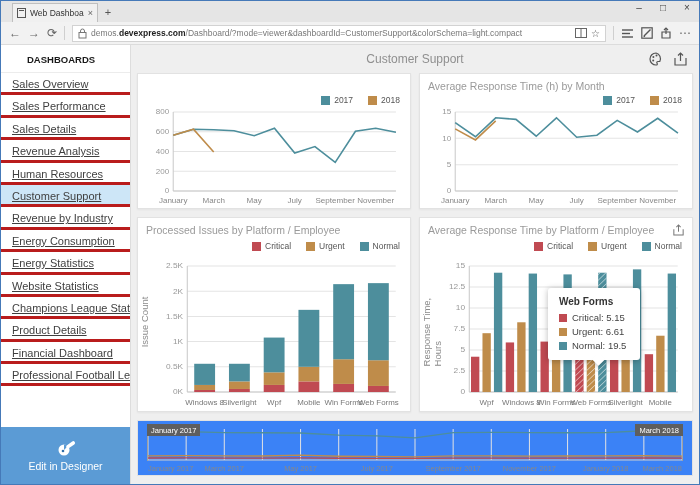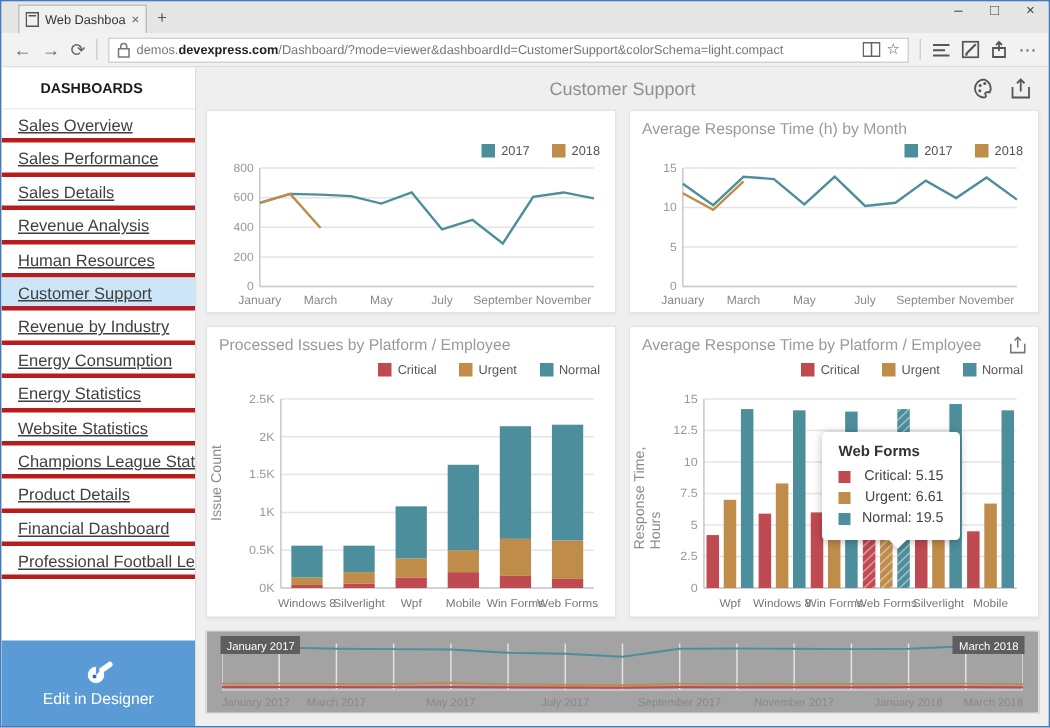--- a/index.html
+++ b/index.html
@@ -51,25 +51,25 @@
   .ylabel { position:absolute; left:1px; top:54%; transform:translateY(-50%); writing-mode:vertical-rl; 
             transform:translateY(-50%) rotate(180deg); font-size:9.5px; color:#8a8a8a; }
   .panel-export { position:absolute; top:6px; right:8px; }
 
   
   .tooltip { position:absolute; left:128px; top:70px; background:#fff; border-radius:3px; box-shadow:0 1px 6px rgba(0,0,0,.28);
              padding:8px 11px 9px; z-index:5; min-width:92px; }
   .tooltip:after { content:''; position:absolute; bottom:-4px; left:46px; width:9px; height:9px; background:#fff;
                    transform:rotate(45deg); box-shadow:2px 2px 3px rgba(0,0,0,.12); }
   .tt-title { font-size:10px; font-weight:bold; color:#333; margin-bottom:5px; }
-  .tt-row { display:flex; gap:5px; align-items:center; font-size:9.5px; color:#444; margin-top:3px;justify-content:space-between; }
+  .tt-row { display:flex; gap:5px; align-items:center; font-size:9.5px; color:#444; margin-top:3px; }
   .tt-sw { width:8px; height:8px; display:inline-block; }
 
   
-  .range-panel { margin-top:8px; height:56px; background:#a3a3a3; border:1px solid #e2e2e2; position:relative; padding:2px 9px;text-align:center; }
+  .range-panel { margin-top:8px; height:56px; background:#3b82f6; border:1px solid #e2e2e2; position:relative; padding:2px 9px;text-align:center; }
   .range-handle { position:absolute; top:3px; background:#5e5e5e; color:#fff; font-size:7.5px; padding:1.5px 4px; z-index:3; }
   .rh-left { left:9px; } .rh-right { right:9px; }
   .handle-line { position:absolute; top:4px; height:36px; width:1px; background:#a0a0a0; z-index:2; }
   .hl-left { left:9px; } .hl-right { right:9px; }
   svg text { font-family:"Liberation Sans", sans-serif; }
 </style>
 </head>
 <body>
 
 <div class="tabbar">

